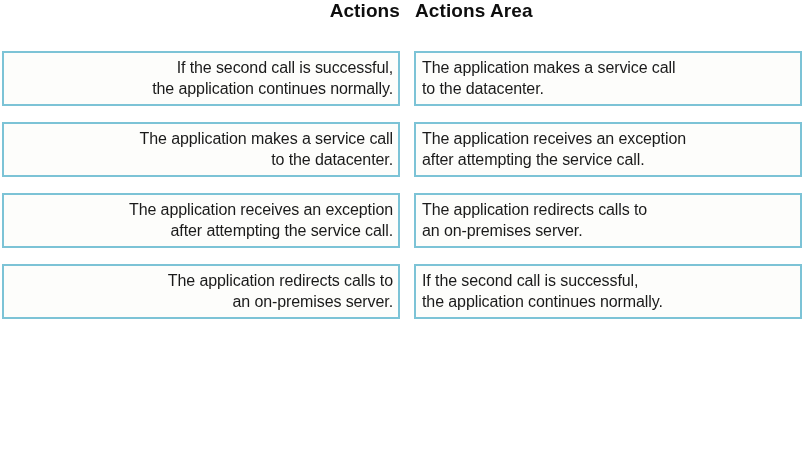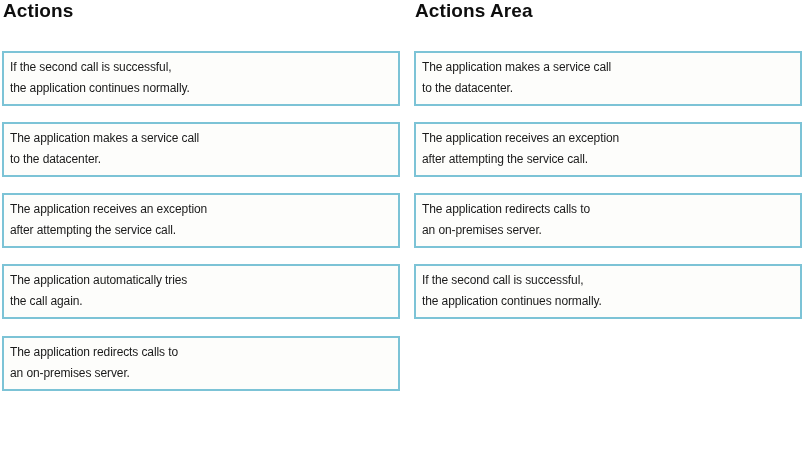--- a/index.html
+++ b/index.html
@@ -20,21 +20,21 @@
     left: 0;
     top: 0;
     width: 812px;
     height: 454px;
   }
 
   .column {
     position: absolute;
     top: 0;
   }
-  .column.left  { left: 2px;   width: 398px; }
+  .column.left  { left: 2px;   width: 398px; text-align: right; }
   .column.right { left: 414px; width: 388px; }
 
   .col-heading {
     font-size: 19px;
     font-weight: bold;
     color: #0e0e0e;
     letter-spacing: 0.1px;
     line-height: 22px;
     height: 24px;
     margin: 0;
@@ -52,21 +52,21 @@
   .column.right .card-stack { top: 51px; }
 
   .card {
     box-sizing: border-box;
     width: 100%;
     border: 2px solid #7cc3d6;
     background: #fdfdfb;
     padding: 4px 5px 5px 6px;
     margin-bottom: 16px;
     color: #1a1a1a;
-    font-size: 12px;
+    font-size: 16px;
     line-height: 21px;
     letter-spacing: -0.1px;
   }
   .card:last-child { margin-bottom: 0; }
 
   .column.left .card.gap-wide { margin-bottom: 17px; }
 
   .card-line {
     display: block;
     white-space: nowrap;
@@ -90,24 +90,20 @@
       <div class="card">
         <span class="card-line">The application makes a service call</span>
         <span class="card-line">to the datacenter.</span>
       </div>
 
       <div class="card">
         <span class="card-line">The application receives an exception</span>
         <span class="card-line">after attempting the service call.</span>
       </div>
 
-      <div class="card gap-wide">
-        <span class="card-line">The application automatically tries</span>
-        <span class="card-line">the call again.</span>
-      </div>
 
       <div class="card">
         <span class="card-line">The application redirects calls to</span>
         <span class="card-line">an on-premises server.</span>
       </div>
 
     </div>
   </div>
 
   <div class="column right">

